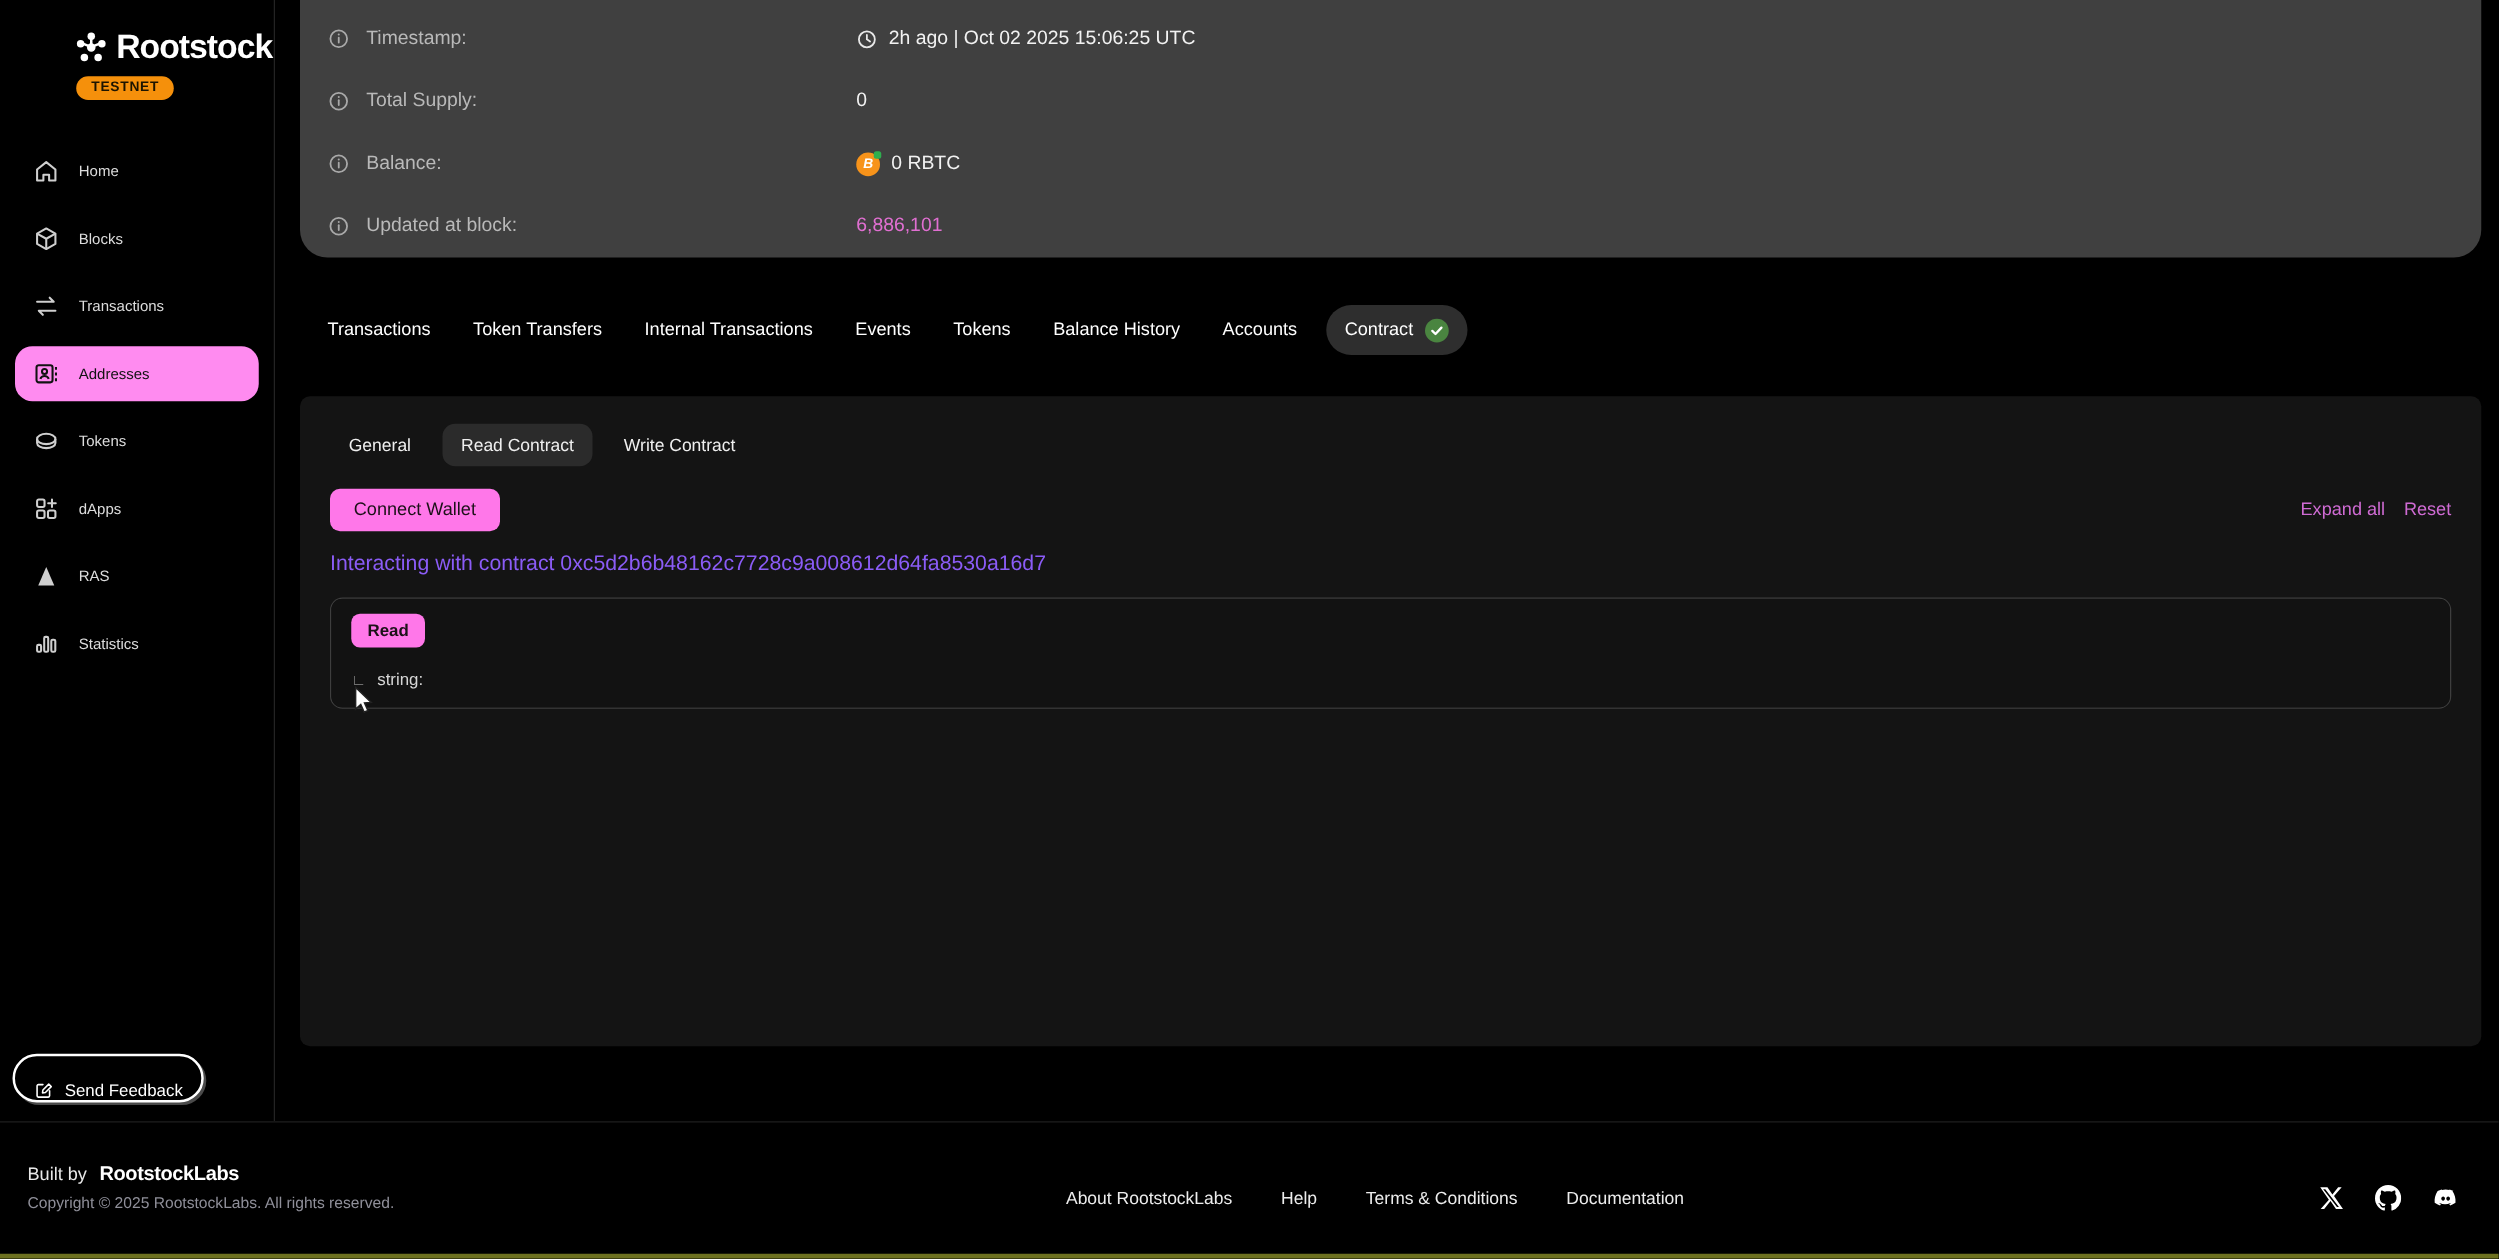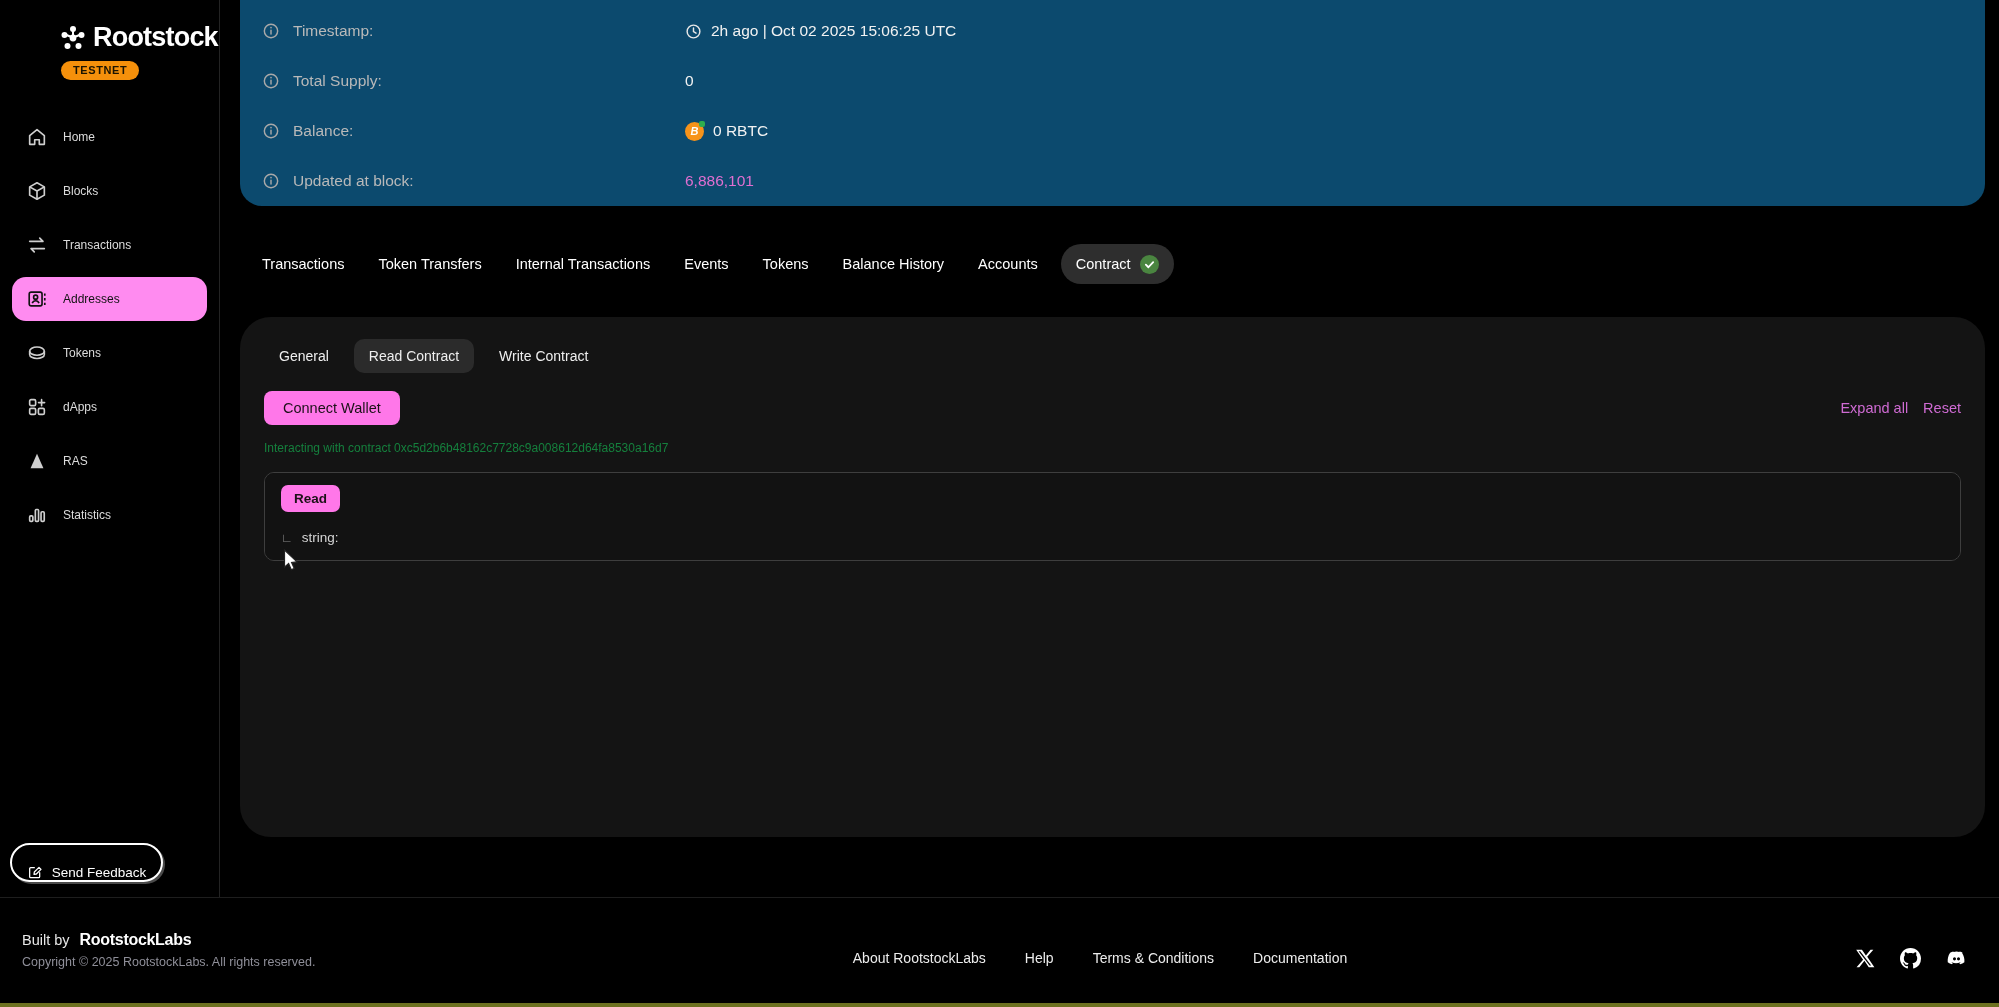--- a/index.html
+++ b/index.html
@@ -19,47 +19,47 @@
   .nav { position:absolute; top:105px; left:0; width:100%; }
   .nav-item { display:flex; align-items:center; gap:15px; height:44px; margin:10px 12px; padding-left:14px; border-radius:14px; color:#dcdcdc; font-size:12px; cursor:pointer; }
   .nav-item .nicon { width:22px; height:22px; color:#cfcfcf; flex:0 0 22px; }
   .nav-item.active { background:#ff8bf0; color:#121212; font-weight:500; }
   .nav-item.active .nicon { color:#121212; }
 
   .send-feedback { position:absolute; left:10px; top:843px; width:153px; height:39px; background:#000; border:2px solid #fff; border-radius:20px; color:#fff; display:flex; align-items:flex-end; justify-content:center; gap:9px; font-size:13.5px; cursor:pointer; box-shadow:2px 2px 0 0 #4a4a4a; }
 
   
   .main { position:absolute; left:220px; top:0; width:1779px; }
-  .info-card { margin:0 14px 0 20px; height:206px; background:#0c4a6e; border-radius:0 0 22px 22px; padding:6px 0 0 22px; }
+  .info-card { margin:0 14px 0 20px; height:206px; background:#404040; border-radius:0 0 22px 22px; padding:6px 0 0 22px; }
   .info-row { display:flex; align-items:center; height:50px; }
   .info-label { display:flex; align-items:center; gap:13px; width:423px; color:#b9b9b9; font-size:15.5px; }
   .info-label .iicon { width:18px; height:18px; color:#a9a9a9; }
   .info-value { display:flex; align-items:center; gap:9px; color:#f2f2f2; font-size:15.5px; }
   .info-value .clock { width:17px; height:17px; color:#e8e8e8; }
   .coin { position:relative; width:19px; height:19px; border-radius:50%; background:#f7931a; display:flex; align-items:center; justify-content:center; color:#fff; font-size:11px; font-weight:700; font-style:italic; }
   .coin::after { content:""; position:absolute; right:-1px; top:-1px; width:6px; height:6px; border-radius:2px; background:#2fae4e; }
   .pink-value { color:#e06fd1; }
 
   .tabs { display:flex; align-items:center; margin:38px 0 0 25px; height:40px; }
   .tab { padding:0 17px; color:#fff; font-size:14.5px; line-height:40px; cursor:pointer; white-space:nowrap; }
   .tab.active { display:flex; align-items:center; gap:9px; background:#2e2e2e; border-radius:20px; height:40px; line-height:normal; margin-left:6px; padding:0 15px; }
   .check-badge { width:19px; height:19px; border-radius:50%; background:#4a8540; display:flex; align-items:center; justify-content:center; }
   .check-badge svg { width:11px; height:11px; }
 
-  .panel { margin:33px 14px 0 20px; height:520px; background:#141414; border-radius:31px; padding:22px 24px; }
+  .panel { margin:33px 14px 0 20px; height:520px; background:#141414; border-radius:8px; padding:22px 24px; }
   .subtabs { display:flex; align-items:center; gap:10px; }
   .subtab { padding:9px 15px; color:#efefef; font-size:14px; border-radius:10px; cursor:pointer; }
   .subtab.active { background:#2b2b2b; }
 
   .toolbar { display:flex; justify-content:space-between; align-items:center; margin-top:18px; }
   .connect-btn { background:#ff77e9; color:#1c1118; border:none; border-radius:8px; padding:9px 19px; font-size:14.5px; font-weight:500; font-family:inherit; cursor:pointer; }
   .toolbar-links { display:flex; gap:15px; }
   .toolbar-links a { color:#cf6bd3; font-size:14.5px; text-decoration:none; cursor:pointer; }
 
-  .interacting { margin-top:16px; color:#15803d; font-size:12px; }
+  .interacting { margin-top:16px; color:#8b5cf6; font-size:17px; }
 
   .accordion { margin-top:17px; border:1px solid #3e3e3e; border-radius:10px; overflow:hidden; }
   .acc-header { background:#1e1e1e; border-bottom:1px solid #313131; padding:11px 18px 11px 17px; display:flex; justify-content:space-between; align-items:center; cursor:pointer; }
   .acc-title { font-size:14px; color:#fff; font-weight:700; }
   .acc-sel { color:#9a9a9a; font-weight:400; }
   .chevron { width:16px; height:16px; color:#dcdcdc; }
   .acc-body { background:#121212; padding:12px 16px 15px; }
   .read-btn { background:#ff77e9; color:#1c1118; border:none; border-radius:7px; padding:6px 13px; font-size:13.5px; font-weight:700; font-family:inherit; cursor:pointer; }
   .output-row { margin-top:18px; display:flex; align-items:center; gap:9px; font-size:13.5px; color:#d6d6d6; }
   .corner-glyph { color:#8a8a8a; font-size:12px; }

